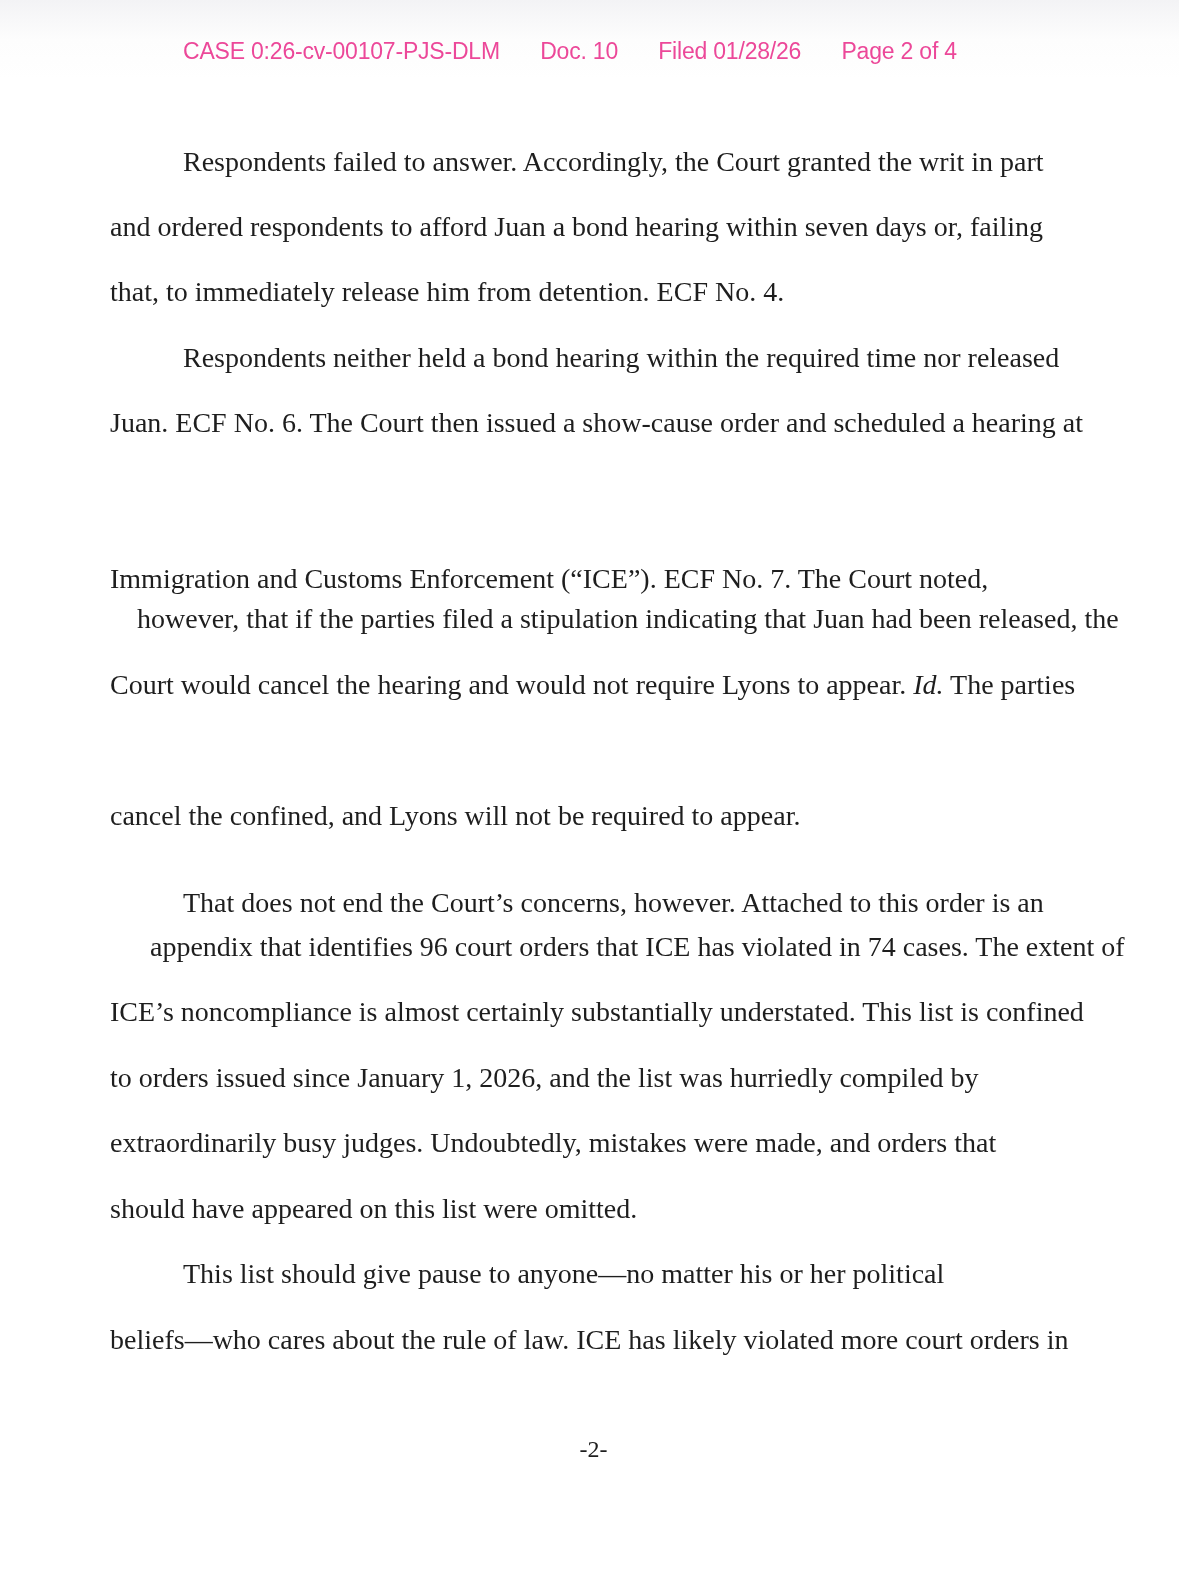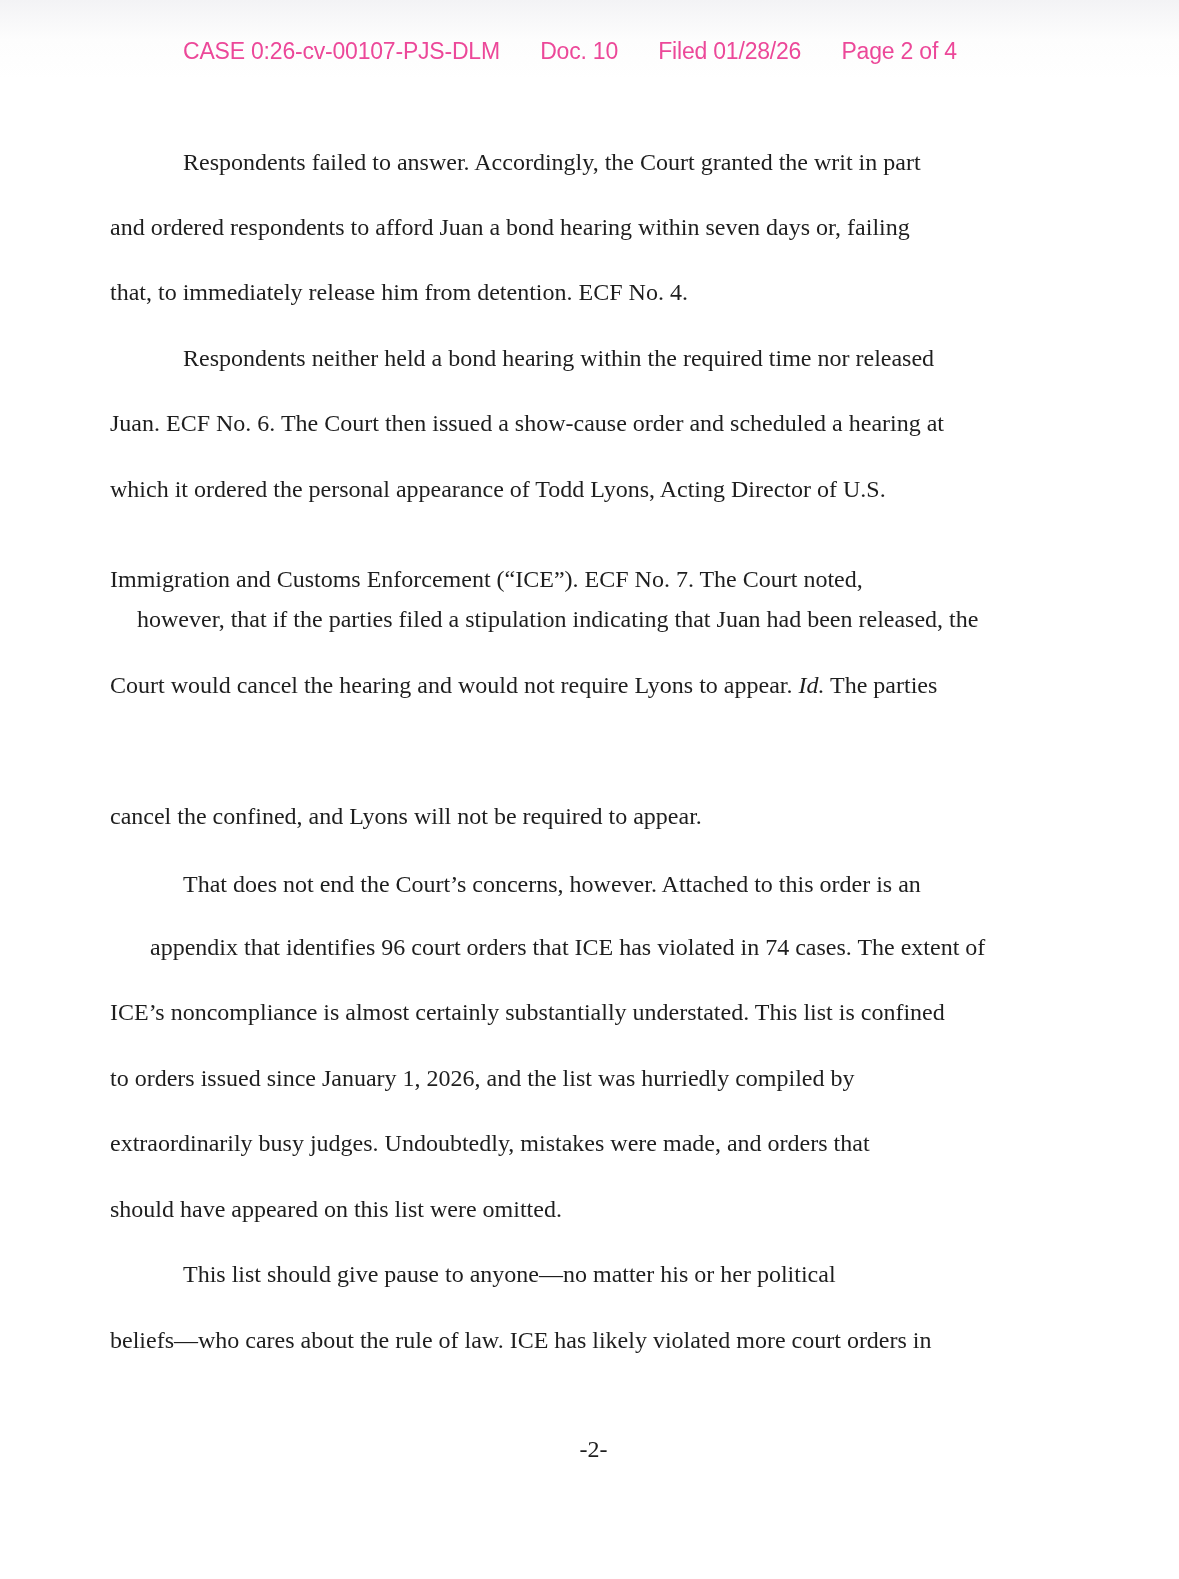--- a/index.html
+++ b/index.html
@@ -28,21 +28,21 @@
     .header span { display: inline-block; }
     .header .case { margin-right: 34px; }
     .header .doc { margin-right: 34px; }
     .header .filed { margin-right: 34px; }
 
     .body-text {
       position: absolute;
       left: 110px;
       width: 960px;
       font-family: "Liberation Serif", serif;
-      font-size: 24px;
+      font-size: 28px;
       color: #1e1e1e;
     }
     .line {
       position: absolute;
       left: 0;
       white-space: nowrap;
       height: 30px;
       line-height: 30px;
     }
     .line.indent { left: 73px; }
@@ -72,27 +72,26 @@
 </div>
 
 <div class="body-text" style="top:0;height:1400px;">
 
   <div class="line indent" style="top:147px;">Respondents failed to answer.  Accordingly, the Court granted the writ in part</div>
   <div class="line" style="top:212px;">and ordered respondents to afford Juan a bond hearing within seven days or, failing</div>
   <div class="line" style="top:277px;">that, to immediately release him from detention.  ECF No. 4.</div>
 
   <div class="line indent" style="top:343px;">Respondents neither held a bond hearing within the required time nor released</div>
   <div class="line" style="top:408px;">Juan.  ECF No. 6.  The Court then issued a show-cause order and scheduled a hearing at</div>
-  <div class="line" style="top:474px;">which it ordered the personal appearance of Todd Lyons, Acting Director of U.S.</div>
   <div class="line" style="top:536px;margin-top:28px;">Immigration and Customs Enforcement (“ICE”).  ECF No. 7.  The Court noted,</div>
   <div class="line" style="top:604px;margin-left:27px;">however, that if the parties filed a stipulation indicating that Juan had been released, the</div>
   <div class="line" style="top:670px;"><span>Court would cancel the hearing and would not require Lyons to appear.  </span><i>Id.</i><span>  The parties</span></div>
   <div class="line" style="top:801px;">cancel the confined, and Lyons will not be required to appear.</div>
 
-  <div class="line indent" style="top:869px;">That does not end the Court’s concerns, however.  Attached to this order is an</div>
+  <div class="line indent" style="top:888px;">That does not end the Court’s concerns, however.  Attached to this order is an</div>
   <div class="line" style="top:932px;margin-left:40px;">appendix that identifies 96 court orders that ICE has violated in 74 cases.  The extent of</div>
   <div class="line" style="top:997px;text-align:right;">ICE’s noncompliance is almost certainly substantially understated.  This list is confined</div>
   <div class="line" style="top:1063px;">to orders issued since January 1, 2026, and the list was hurriedly compiled by</div>
   <div class="line" style="top:1128px;">extraordinarily busy judges.  Undoubtedly, mistakes were made, and orders that</div>
   <div class="line indent" style="top:1259px;">This list should give pause to anyone—no matter his or her political</div>
 
   <div class="line" style="top:1194px;">should have appeared on this list were omitted.</div>
   <div class="line" style="top:1325px;">beliefs—who cares about the rule of law.  ICE has likely violated more court orders in</div>
 </div>
 

